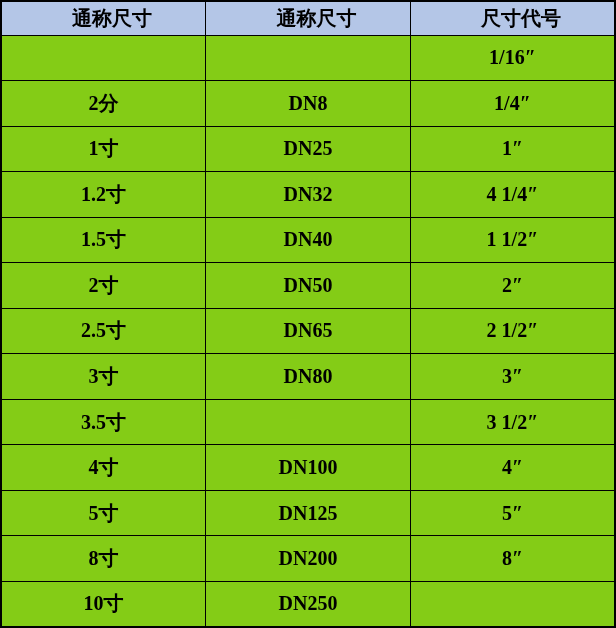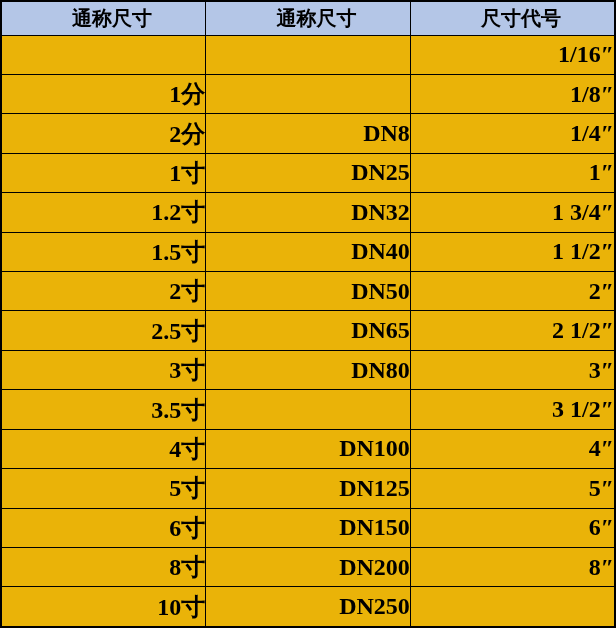--- a/index.html
+++ b/index.html
@@ -36,61 +36,55 @@
   }
   table.size-table th {
     background: var(--header-bg, #B4C6E7);
     font-size: 20px;
     padding-left: 17px;
   }
   table.size-table tbody tr {
     height: 33px;
   }
   table.size-table td {
-    font-size: 24px;
-    background: #eab308;
-    text-align: right;
+    font-size: 20px;
+    background: #84cc16;
   }
 </style>
 </head>
 <body>
 
 <table class="size-table">
   <thead>
     <tr>
       <th>通称尺寸</th>
       <th>通称尺寸</th>
       <th>尺寸代号</th>
     </tr>
   </thead>
   <tbody>
       <tr>
     <td></td>
     <td></td>
     <td>1/16″</td>
   </tr>
       <tr>
-    <td>1分</td>
-    <td></td>
-    <td>1/8″</td>
-  </tr>
-      <tr>
     <td>2分</td>
     <td>DN8</td>
     <td>1/4″</td>
   </tr>
       <tr>
     <td>1寸</td>
     <td>DN25</td>
     <td>1″</td>
   </tr>
       <tr>
     <td>1.2寸</td>
     <td>DN32</td>
-    <td>1 3/4″</td>
+    <td>4 1/4″</td>
   </tr>
       <tr>
     <td>1.5寸</td>
     <td>DN40</td>
     <td>1 1/2″</td>
   </tr>
       <tr>
     <td>2寸</td>
     <td>DN50</td>
     <td>2″</td>
@@ -114,25 +108,20 @@
     <td>4寸</td>
     <td>DN100</td>
     <td>4″</td>
   </tr>
       <tr>
     <td>5寸</td>
     <td>DN125</td>
     <td>5″</td>
   </tr>
       <tr>
-    <td>6寸</td>
-    <td>DN150</td>
-    <td>6″</td>
-  </tr>
-      <tr>
     <td>8寸</td>
     <td>DN200</td>
     <td>8″</td>
   </tr>
       <tr>
     <td>10寸</td>
     <td>DN250</td>
     <td></td>
   </tr>
     </tbody>

